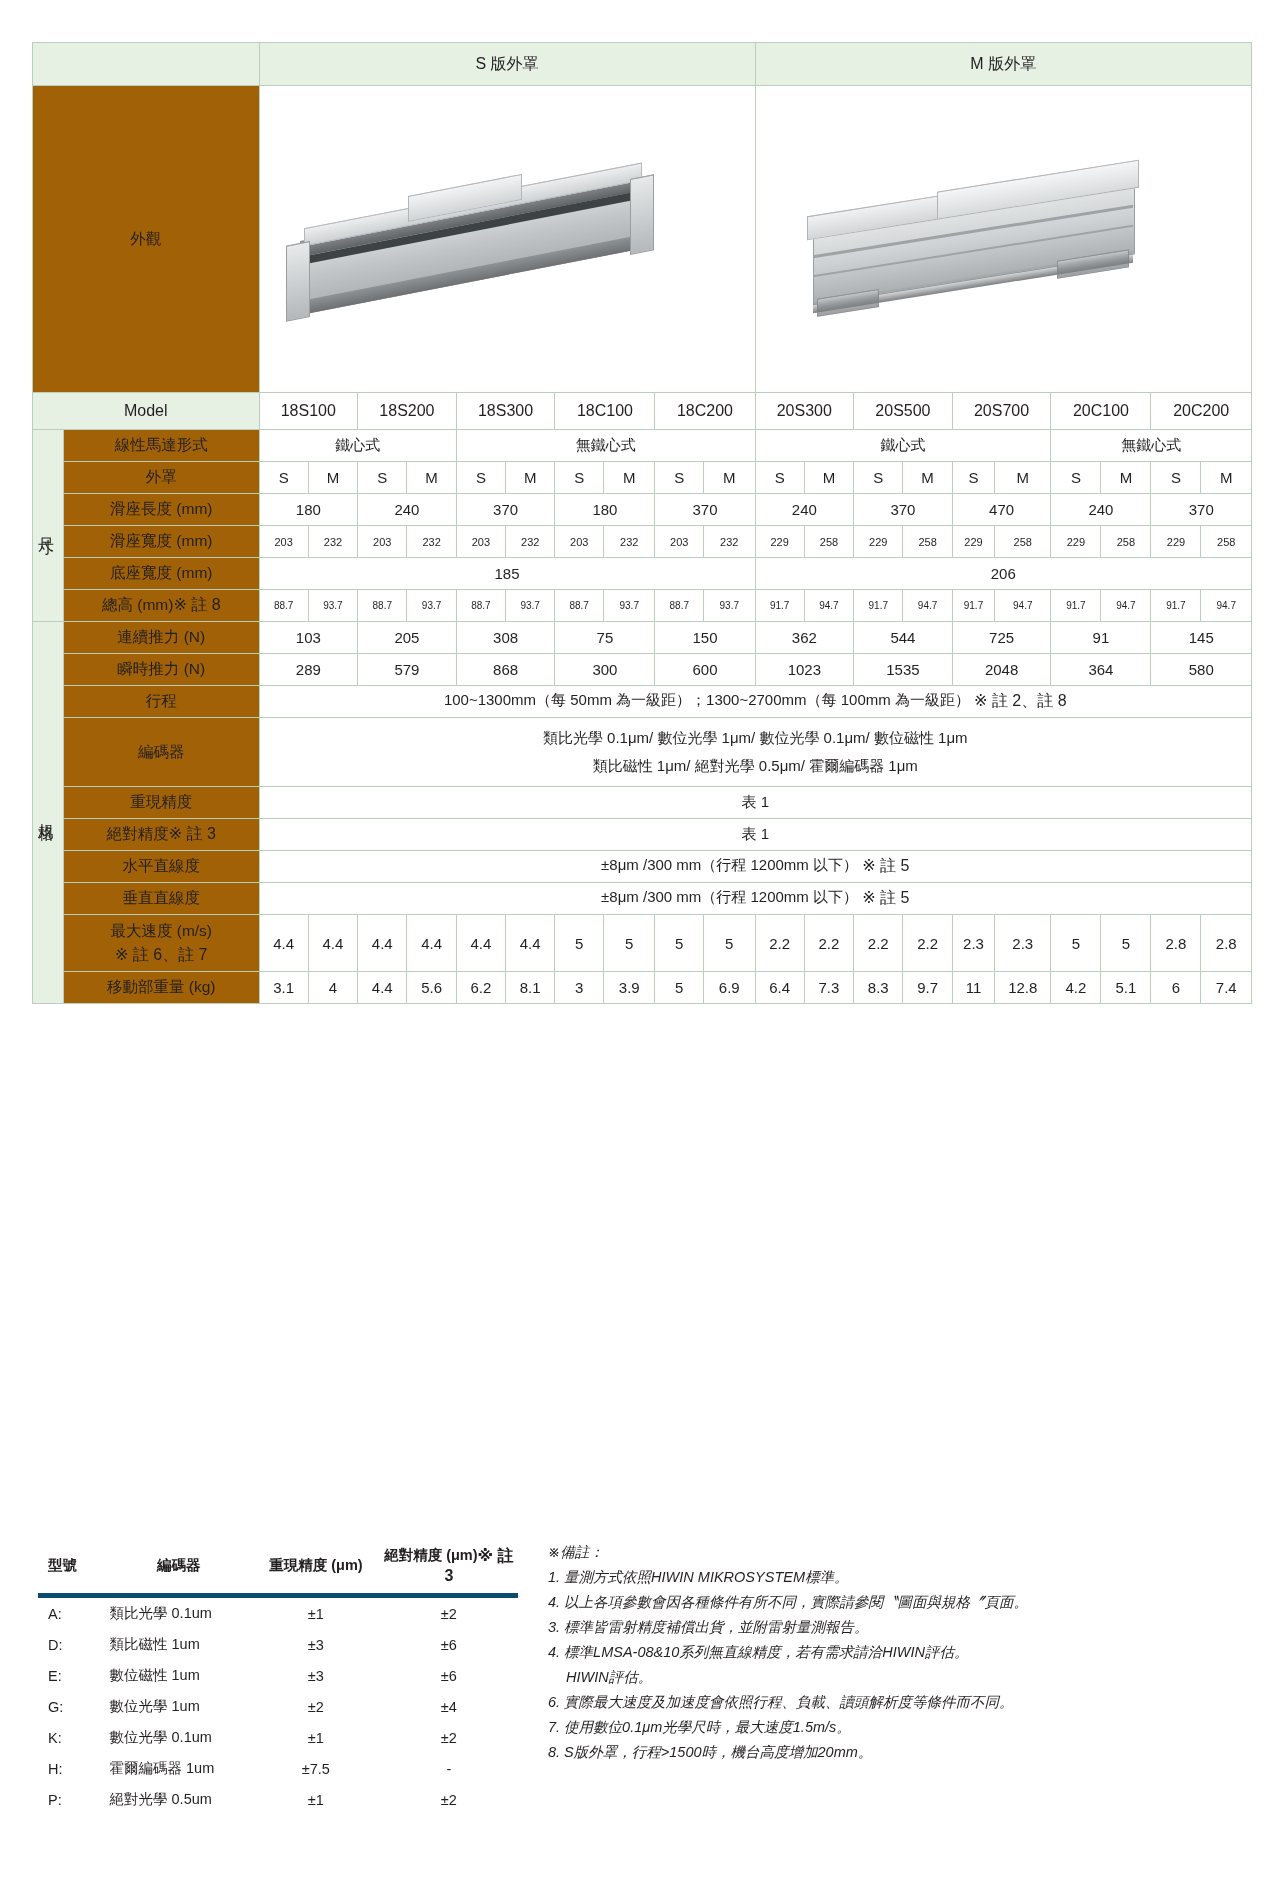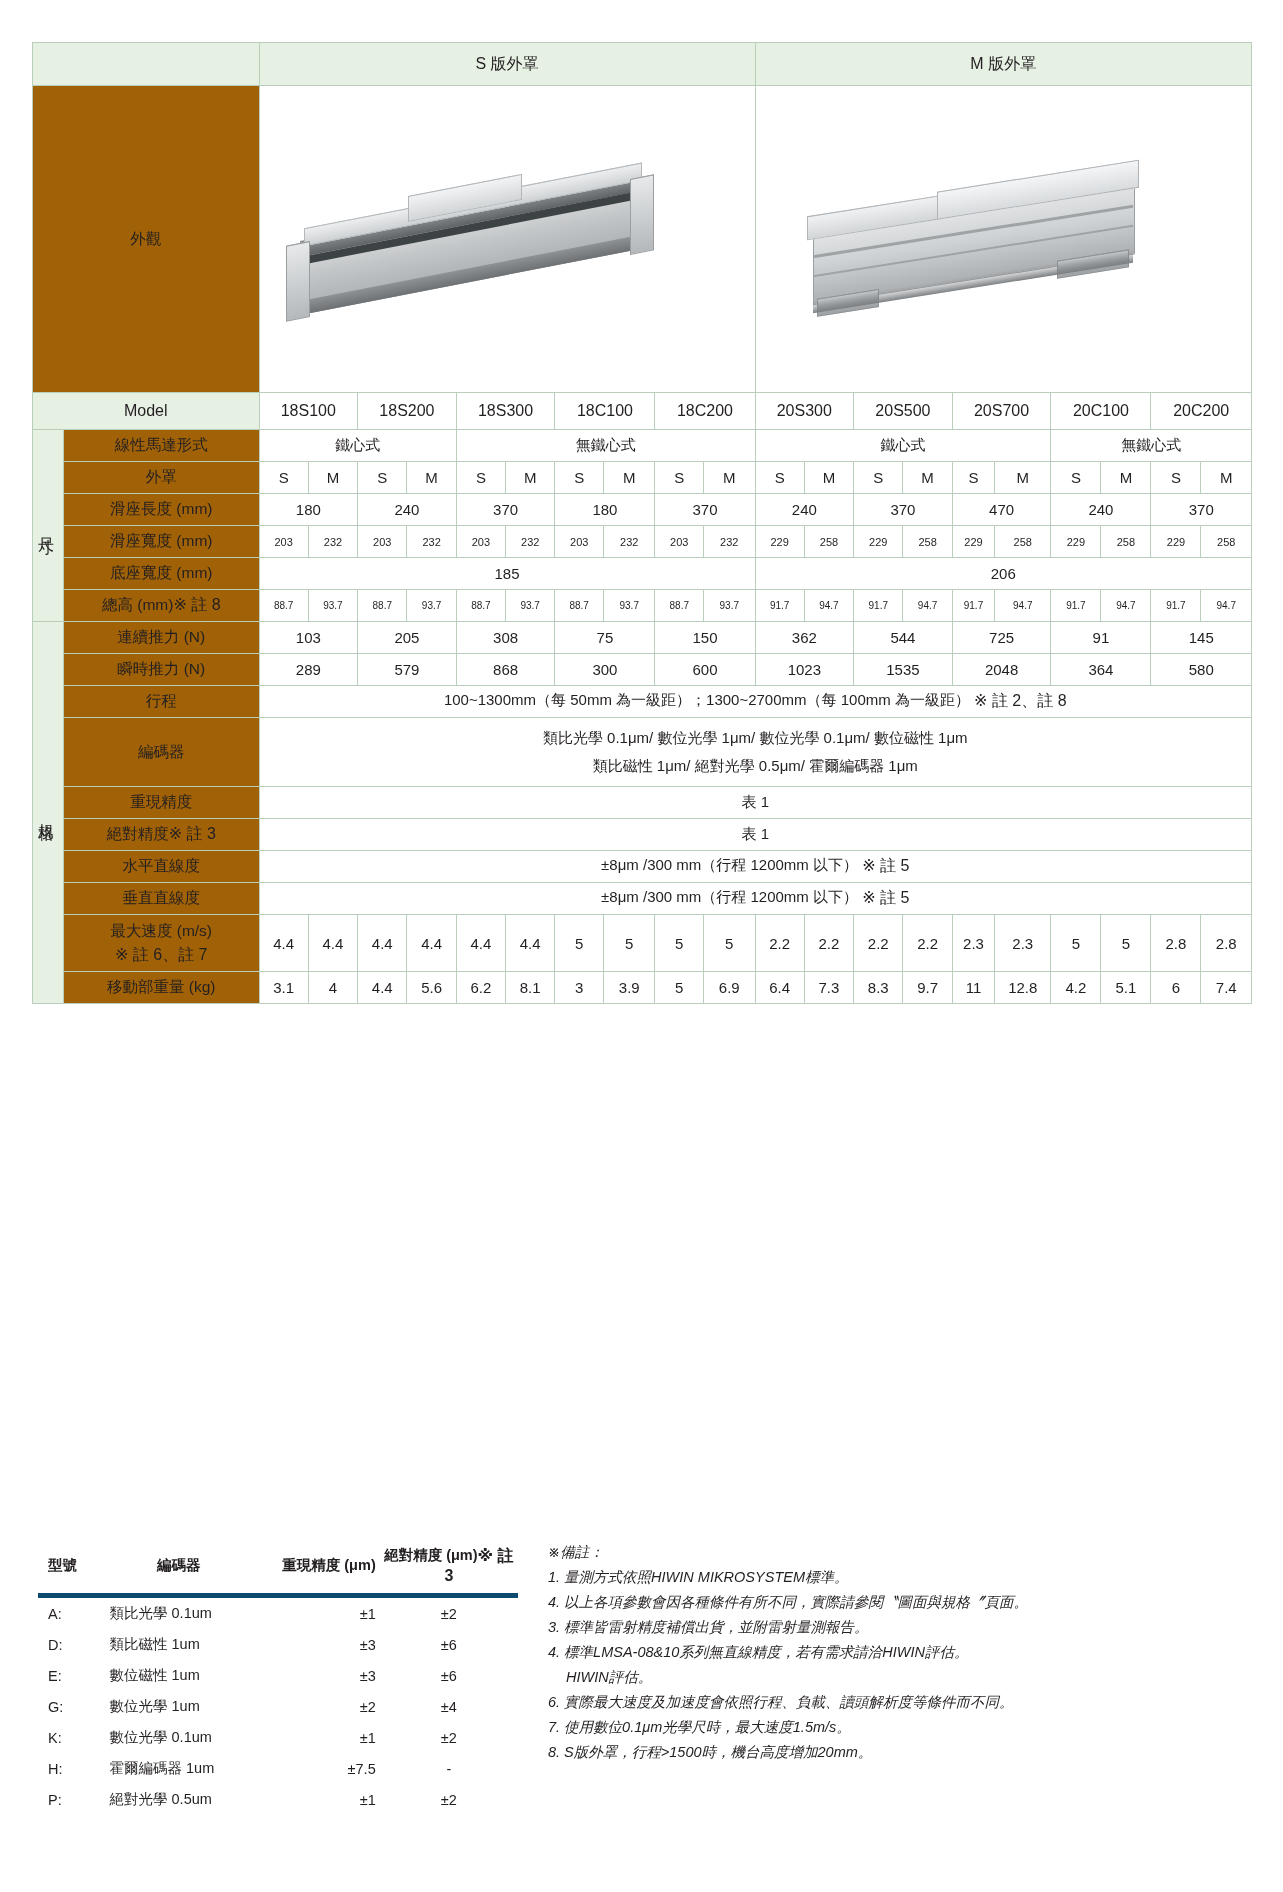--- a/index.html
+++ b/index.html
@@ -49,21 +49,21 @@
   .mA .footL{position:absolute;left:4px;top:88px;width:60px;height:16px;background:linear-gradient(180deg,#bfc3c6,#9da1a4);border:1px solid #8e9295;}
   .mA .footR{position:absolute;right:4px;top:88px;width:70px;height:16px;background:linear-gradient(180deg,#bfc3c6,#9da1a4);border:1px solid #8e9295;}
   .mA .shade{position:absolute;left:0;top:90px;width:320px;height:12px;background:linear-gradient(180deg,#90949700,#7c8083);}
 
   
   .enc{position:absolute;left:38px;top:1540px;width:480px;font-size:14.5px;}
   .enc td{padding:6px 4px;text-align:center;}
   .enc .hrow td{font-weight:bold;border-bottom:5px solid #0c4a6e;padding-bottom:8px;}
   .enc .c1{width:58px;text-align:left;padding-left:10px;}
   .enc .c2{width:150px;text-align:left;}
-  .enc .c3{width:130px;text-align:right;}
+  .enc .c3{width:130px;}
   .enc .c4{width:140px;text-align:center;}
 
   
   .notes{position:absolute;left:548px;top:1540px;width:640px;font-size:14.5px;line-height:1.72;font-style:italic;}
   .notes .ln{white-space:nowrap;}
   .notes .indent{padding-left:18px;}
 </style>
 </head>
 <body>
 

